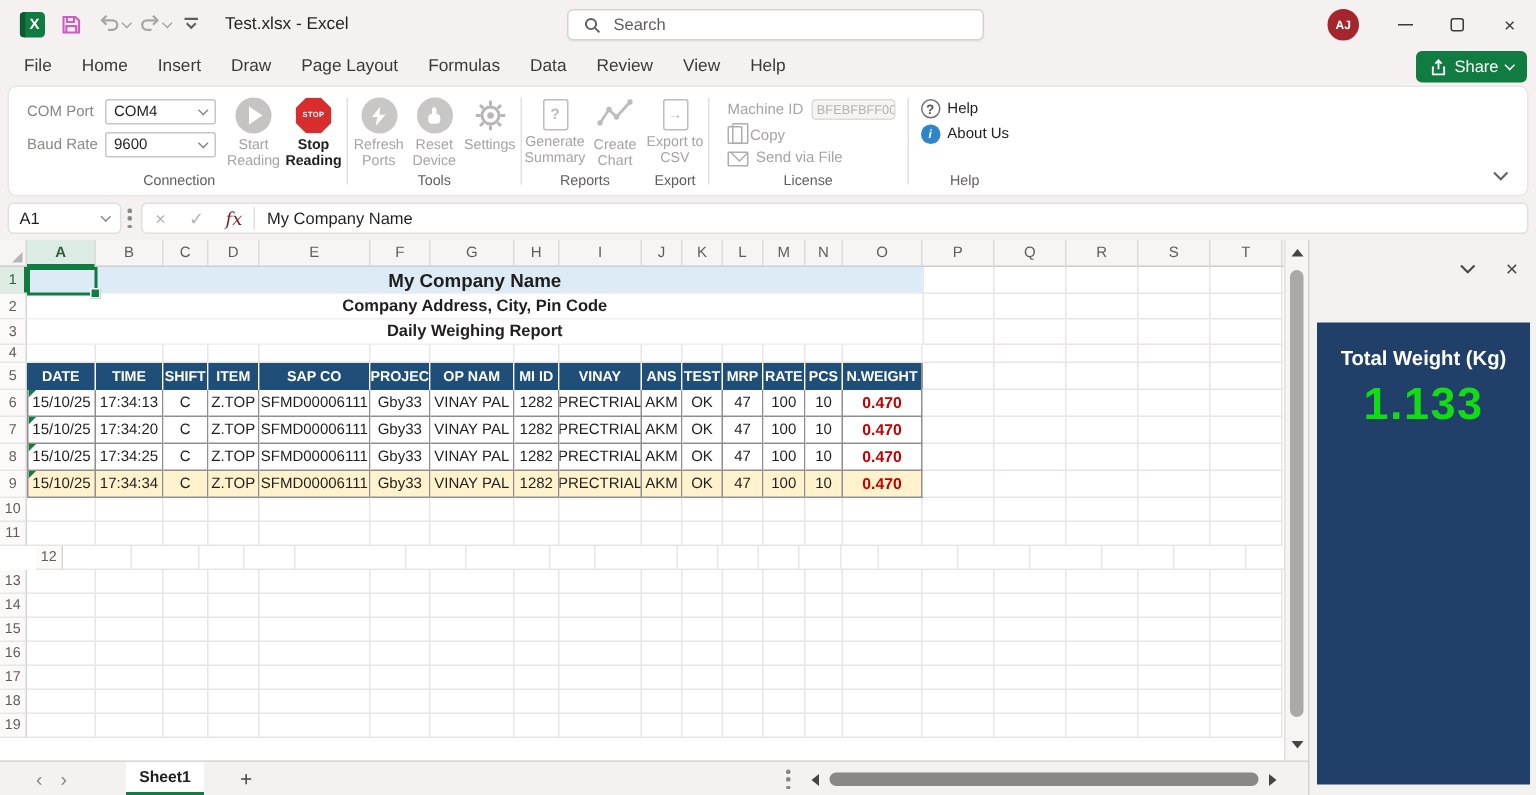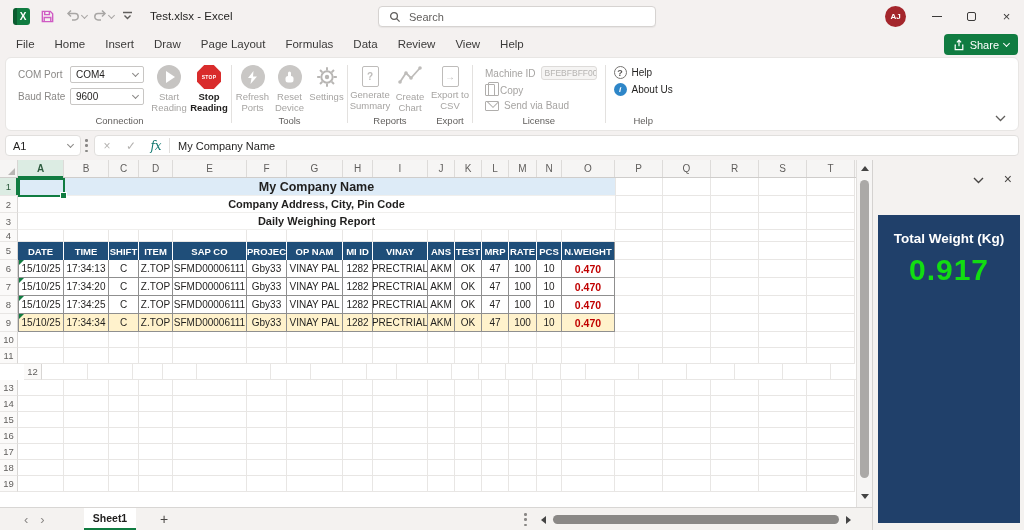--- a/index.html
+++ b/index.html
@@ -62,21 +62,21 @@
   .collapse{position:absolute;right:12px;bottom:4px;}
 
   
   .fbar{position:absolute;top:132px;left:0;right:0;height:27px;}
   .namebox{position:absolute;left:5px;top:3px;width:76px;height:21px;background:#fff;border:1px solid #e1dfdd;border-radius:4px;display:flex;align-items:center;justify-content:space-between;padding:0 7px;font-size:11px;color:#201f1e;}
   .fdots{position:absolute;left:85px;top:7px;}
   .dots3{display:flex;flex-direction:column;justify-content:space-between;height:13px;}
   .dots3 i{width:2.5px;height:2.5px;border-radius:50%;background:#8a8886;}
   .fbox{position:absolute;left:94px;right:5px;top:3px;height:21px;background:#fff;border:1px solid #e1dfdd;border-radius:4px;display:flex;align-items:center;font-size:11px;color:#201f1e;}
   .fbx{color:#b5b3b1;font-size:12px;width:24px;text-align:center;}
-  .ffx{font-family:"DejaVu Serif",serif;font-style:italic;color:#0f766e;font-size:12px;width:26px;text-align:center;}
+  .ffx{font-family:"DejaVu Serif",serif;font-style:italic;color:#7f1d1d;font-size:12px;width:26px;text-align:center;}
   .fdiv{width:1px;height:15px;background:#e1dfdd;margin-right:8px;}
 
   
   .sheet{position:absolute;left:0;top:160px;width:856px;height:347px;background:#fff;overflow:hidden;}
   .chrow{display:flex;height:18px;background:#f6f5f4;border-bottom:1px solid #cfcdcb;}
   .corner{width:18px;flex:none;border-right:1px solid #d8d6d4;position:relative;}
   .corner::after{content:"";position:absolute;right:2px;bottom:2px;border-bottom:7px solid #b8b6b4;border-left:7px solid transparent;}
   .ch{position:relative;flex:none;display:flex;align-items:center;justify-content:center;font-size:10px;color:#605e5c;border-right:1px solid #dddbd9;}
   .ch.sel{background:#dcece3;color:#2f5d40;font-weight:bold;}
   .ch.sel::after{content:"";position:absolute;left:0;right:0;bottom:-1px;height:2px;background:var(--excel-green,#107C41);}
@@ -314,21 +314,21 @@
         <div class="lrow">
           <span>Machine ID</span>
           <span class="mid">BFEBFBFF0009</span>
         </div>
         <div class="lrow">
           <span class="cpico"></span>
           <span>Copy</span>
         </div>
         <div class="lrow">
           <span class="emico"></span>
-          <span>Send via Baud</span>
+          <span>Send via File</span>
         </div>
       </div>
     </div>
     <div class="rlabel">License</div>
   </div>
   <div class="rsep"></div>
 
   <div class="rgroup">
     <div class="rcontent">
       <div class="lic" style="padding-left:6px;">
@@ -847,15 +847,15 @@
   <div class="picons">
     <span>
       <svg width="11" height="7">
           <polyline points="1,1 5.5,5.5 10,1" fill="none" stroke="#484644" stroke-width="1.4"></polyline>
         </svg>
     </span>
     <span class="pclose">×</span>
   </div>
   <div class="pblue">
     <div class="ptotal">Total Weight (Kg)</div>
-    <div class="pvalue">0.917</div>
+    <div class="pvalue">1.133</div>
   </div>
 </div>
 
 </body></html>

